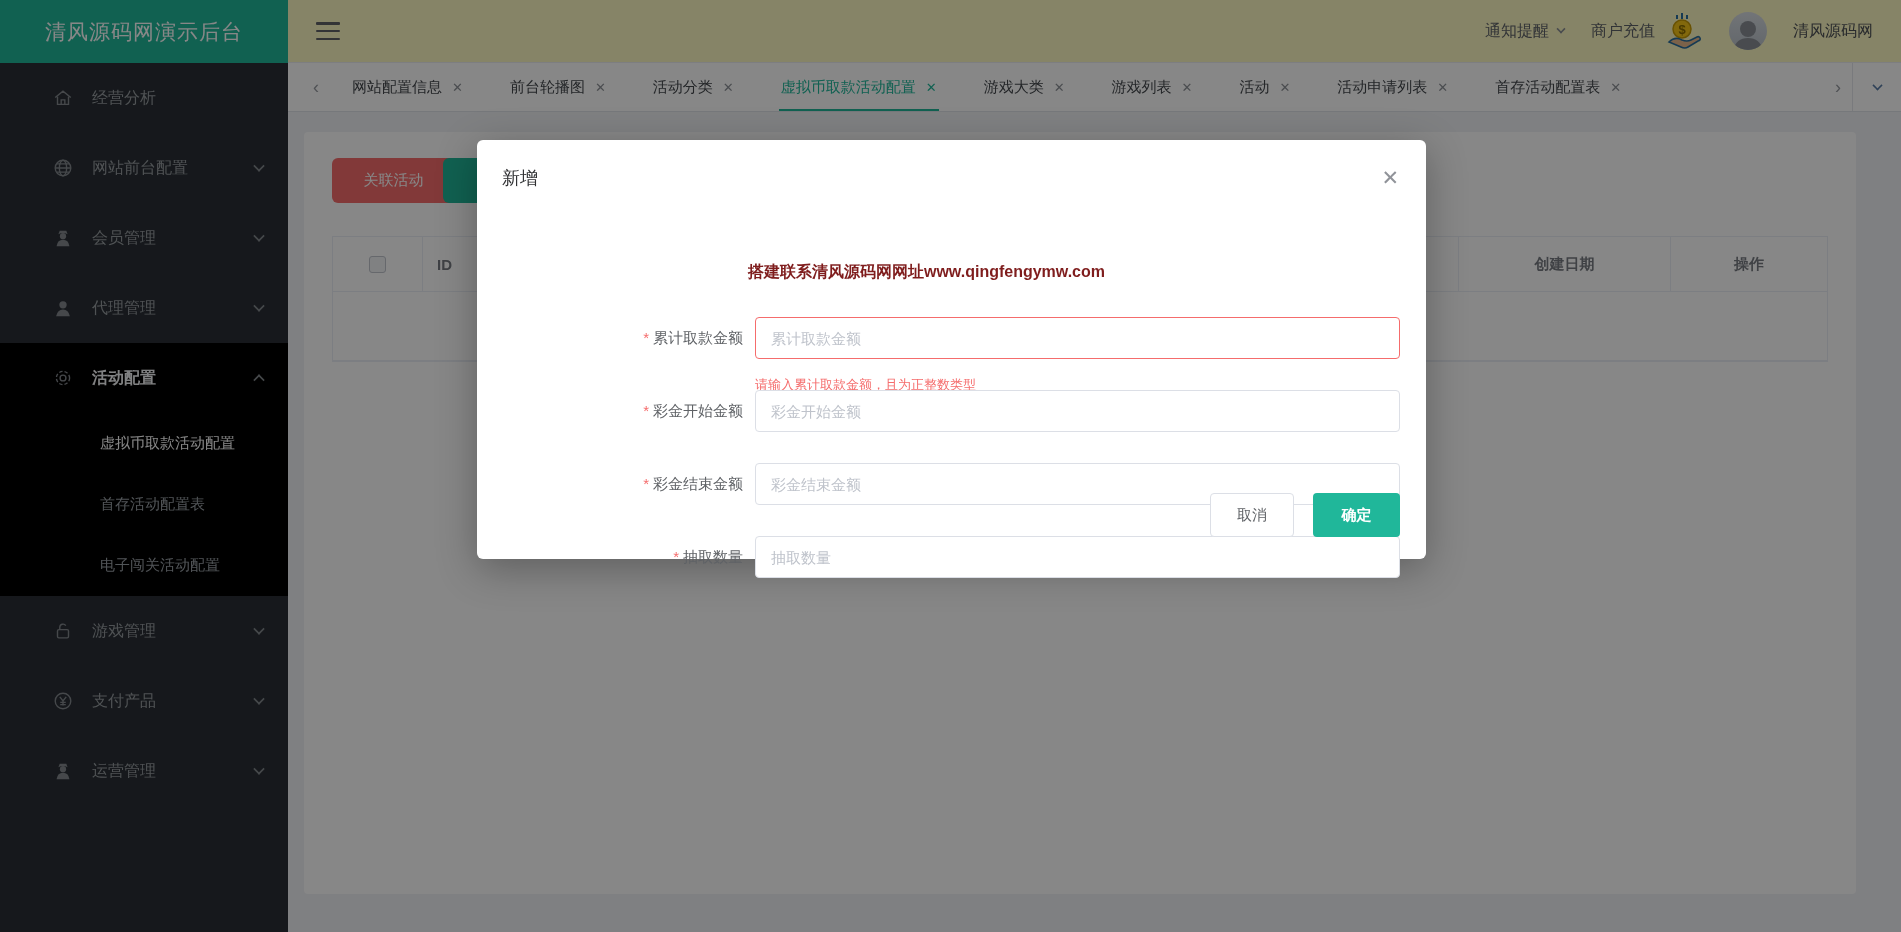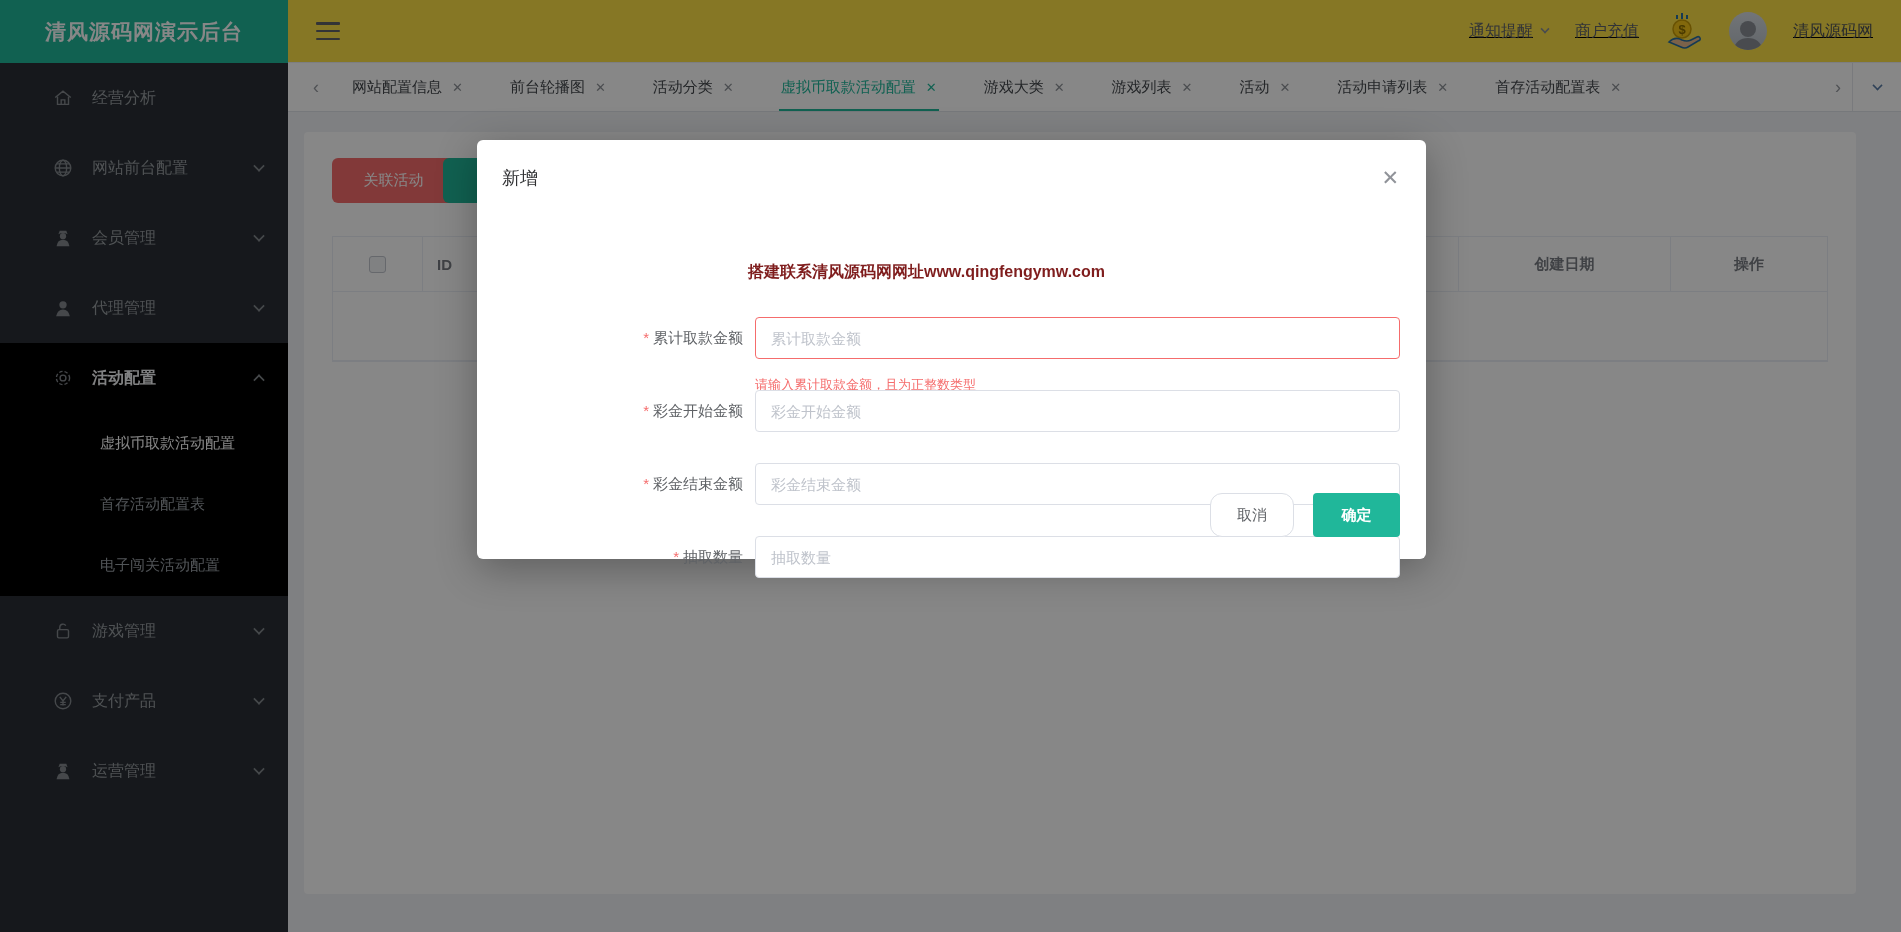--- a/index.html
+++ b/index.html
@@ -4,21 +4,21 @@
 <style>
   * { margin:0; padding:0; box-sizing:border-box; }
   html,body { background:#555; }
   .app {
     position:relative; width:1901px; height:932px; overflow:hidden;
     background:#f0f2f5; font-family:"Liberation Sans","DejaVu Sans",sans-serif;
   }
   
   .sidebar { position:absolute; left:0; top:0; width:288px; height:100%; background:#2a2f36; z-index:1; }
   .logo {
-    height:63px; background:#20b79a; color:#fff; font-size:21px; font-weight:bold;
+    height:63px; background:#20b79a; color:#fff; font-size:21px; font-weight:normal;
     display:flex; align-items:center; justify-content:center; letter-spacing:1px;
   }
   .menu { position:absolute; top:63px; left:0; right:0; bottom:0; overflow:hidden; }
   .menu-item {
     height:70px; display:flex; align-items:center; padding:0 24px 0 51px;
     color:#969b9f; font-size:16px; cursor:pointer;
   }
   .menu-item .mi-icon { width:24px; height:24px; margin-right:17px; flex:none; display:flex; align-items:center; justify-content:center; }
   .menu-item .mi-icon svg { width:22px; height:22px; stroke:#84898e; fill:none; stroke-width:1.5; }
   .menu-item .mi-icon svg .fill { fill:#84898e; stroke:none; }
@@ -28,29 +28,29 @@
   .menu-section { background:#000000; }
   .menu-section > .menu-item .mi-label { color:#f2f3f5; font-weight:bold; }
   .sub-item {
     height:61px; display:flex; align-items:center; padding-left:100px;
     color:#9aa0a6; font-size:15px; cursor:pointer; white-space:nowrap;
   }
   .sub-item.active { color:#ffffff; }
   
   .main { position:absolute; left:288px; top:0; right:0; bottom:0; }
   .topbar {
-    height:63px; background:#fde047; display:flex; align-items:center;
-    padding:16px 28px; border-bottom:1px solid #eceef1;text-decoration:underline;
+    height:63px; background:#fef9c3; display:flex; align-items:center;
+    padding:16px 28px; border-bottom:1px solid #eceef1;
   }
   .hamburger { width:24px; height:18px; display:flex; flex-direction:column; justify-content:space-between; cursor:pointer; }
   .hamburger span { display:block; height:2.5px; background:#606266; border-radius:1px; }
   .topbar-right { margin-left:auto; display:flex; align-items:center; gap:26px; color:#5f6368; font-size:16px; }
   .notice { display:flex; align-items:center; gap:8px; cursor:pointer; }
   .notice .caret { border-color:#8a8f94; width:8px; height:8px; }
-  .recharge { display:flex; align-items:center; gap:24px; cursor:pointer; }
+  .recharge { display:flex; align-items:center; gap:8px; cursor:pointer; }
   .coin-icon svg { display:block; }
   .avatar {
     width:38px; height:38px; border-radius:50%; overflow:hidden;
     background:linear-gradient(180deg,#d8dde2,#b9c1c9); display:flex; align-items:flex-end; justify-content:center;
   }
   .avatar svg { display:block; }
   .username { font-size:16px; color:#4e5256; }
   
   .tabbar {
     height:49px; background:#fff; border-bottom:1px solid #dfe3e8;
@@ -107,21 +107,21 @@
   .frm-label .star { color:#f56c6c; margin-right:4px; }
   .frm-input {
     flex:1; height:42px; border:1px solid #dcdfe6; border-radius:4px; padding:0 15px;
     font-size:15px; color:#606266; outline:none; font-family:inherit; background:#fff;
   }
   .frm-input::placeholder { color:#bfc3cb; }
   .frm-row.error .frm-input { border-color:#f56c6c; }
   .frm-err { position:absolute; left:278px; top:59px; font-size:13px; color:#f56c6c; }
   .dlg-footer { position:absolute; right:26px; bottom:22px; display:flex; gap:19px; }
   .btn-cancel {
-    width:84px; height:44px; background:#fff; border:1px solid #dcdfe6; border-radius:12px;
+    width:84px; height:44px; background:#fff; border:1px solid #dcdfe6; border-radius:4px;
     color:#5f6266; font-size:15px; cursor:pointer; font-family:inherit;
   }
   .btn-confirm {
     width:87px; height:44px; background:#20b79a; border:none; border-radius:4px;
     color:#fff; font-size:15px; font-weight:bold; cursor:pointer; font-family:inherit;
   }
 </style>
 </head>
 <body>
 

